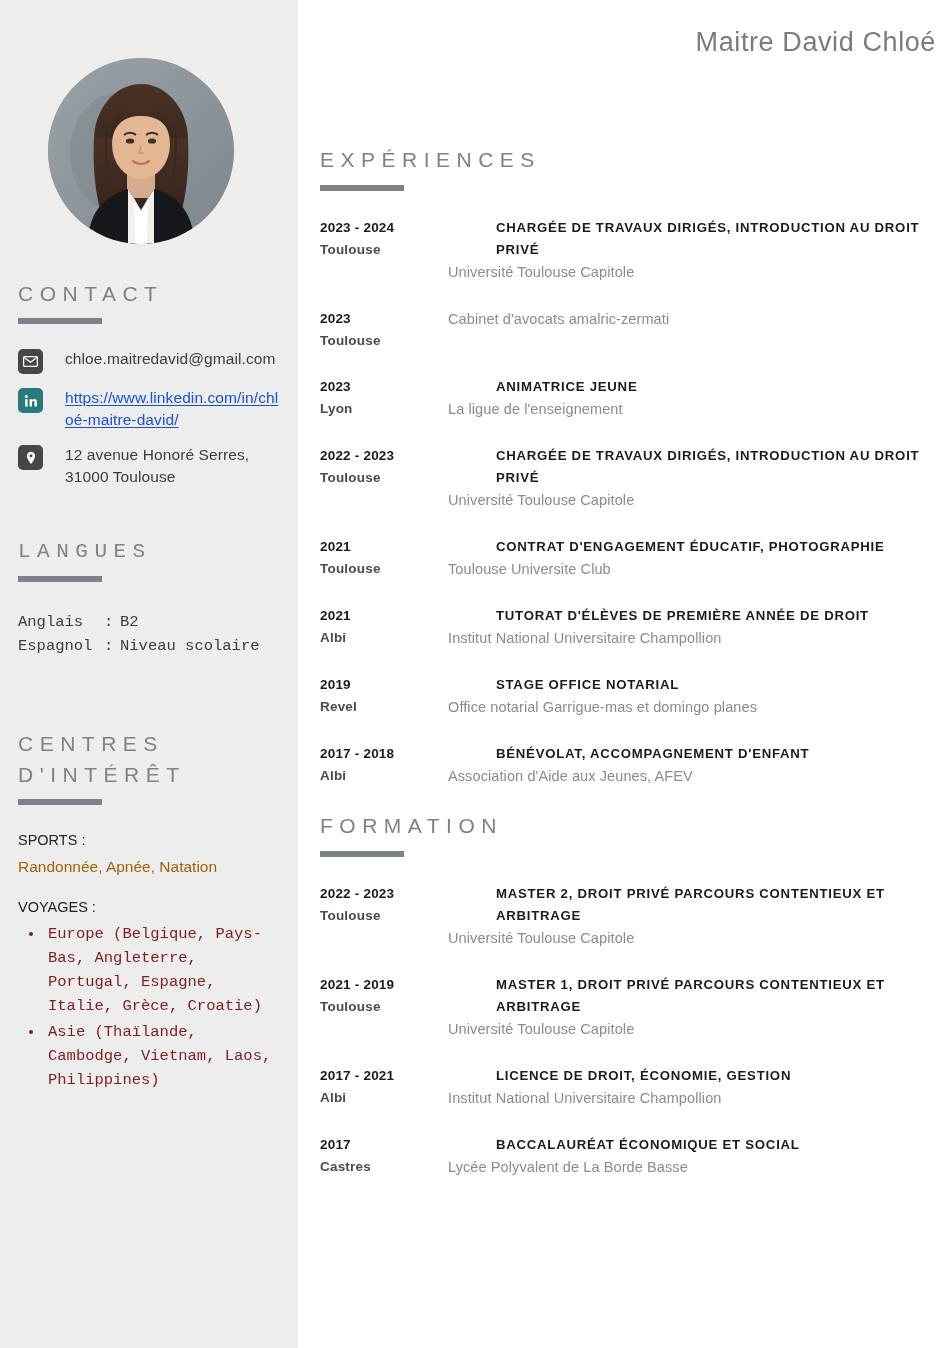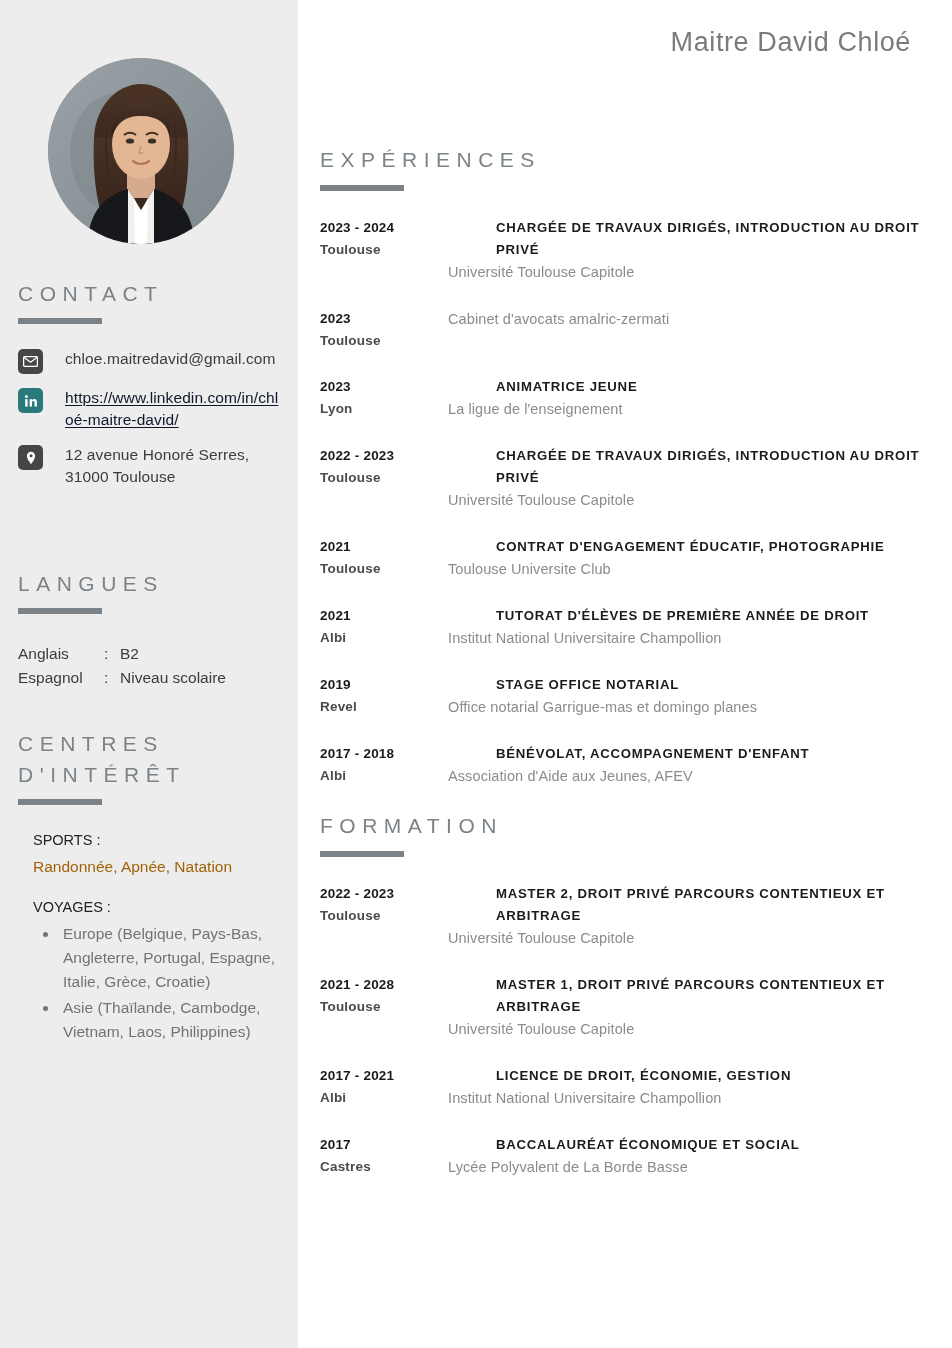--- a/index.html
+++ b/index.html
@@ -78,80 +78,81 @@
   .c-icon.linkedin { background: #2a7a7d; }
   .c-icon svg { display: block; }
   .c-text {
     margin-left: 22px;
     font-size: 15.5px;
     color: #3c3c3c;
     line-height: 22px;
     letter-spacing: 0.1px;
   }
   .c-text.link {
-    color: #0f172a;
+    color: #1d4ed8;
     text-decoration: underline;
     text-underline-offset: 2px;
     word-break: break-all;
     max-width: 214px;
   }
 
   
-  #langues-section { top: 568px; }
+  #langues-section { top: 536px; font-family: Liberation Mono, monospace; }
   .lang-list { margin-top: 28px; }
   .lang-row {
     display: flex;
     font-size: 15.5px;
     color: #3c3c3c;
     line-height: 24px;
     align-items: center;
   }
   .lang-name { width: 86px; flex: 0 0 86px; }
   .lang-colon { width: 16px; flex: 0 0 16px; }
 
   
   #interets-section { top: 728px; }
-  .int-body { margin-top: 24px; margin-left: 15px; }
+  .int-body { margin-top: 24px; }
   .int-head {
     font-size: 14.5px;
     color: #222222;
     font-weight: 400;
     line-height: 22px;
     margin-bottom: 4px;
   }
   .int-text {
     font-size: 15.5px;
     color: #a16207;
     line-height: 23px;
     margin-bottom: 18px;
   }
   .int-list {
     margin: 2px 0 0 0;
     padding-left: 26px;
     list-style: disc;
   }
   .int-list li {
     font-size: 15.5px;
-    color: #737373;
+    color: #7f1d1d;
     line-height: 24px;
     margin-bottom: 2px;
     padding-left: 4px;
+    font-family: Liberation Mono, monospace;
   }
 
   
   #main {
     position: absolute;
     left: 298px; top: 0;
     width: 654px;
     height: 1348px;
     background: #ffffff;
   }
   #name-header {
     position: absolute;
-    right: 41px;
+    right: 16px;
     top: 27px;
     font-size: 27px;
     color: #7b7b7b;
     letter-spacing: 0.6px;
     font-weight: 400;
   }
   .main-section { position: absolute; left: 22px; width: 616px; }
   .main-title {
     color: #7b8388;
     font-size: 21px;
@@ -445,21 +446,21 @@
             <div class="entry-place">Toulouse</div>
           </div>
           <div class="entry-right">
             <div class="entry-role">MASTER 2, DROIT PRIVÉ PARCOURS CONTENTIEUX ET ARBITRAGE</div>
             <div class="entry-org">Université Toulouse Capitole</div>
           </div>
         </div>
 
         <div class="entry">
           <div class="entry-left">
-            <div class="entry-years">2021 - 2028</div>
+            <div class="entry-years">2021 - 2019</div>
             <div class="entry-place">Toulouse</div>
           </div>
           <div class="entry-right">
             <div class="entry-role">MASTER 1, DROIT PRIVÉ PARCOURS CONTENTIEUX ET ARBITRAGE</div>
             <div class="entry-org">Université Toulouse Capitole</div>
           </div>
         </div>
 
         <div class="entry">
           <div class="entry-left">

